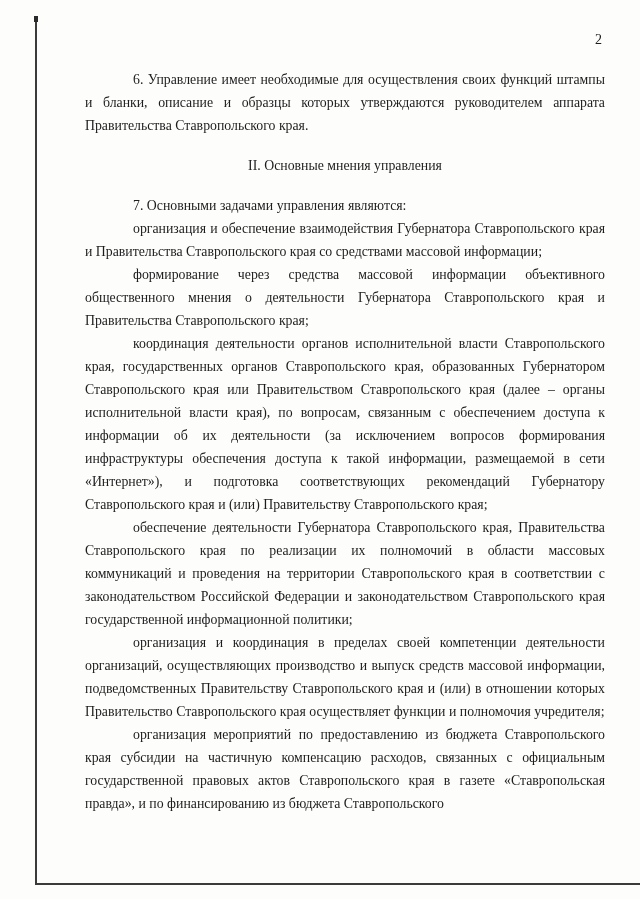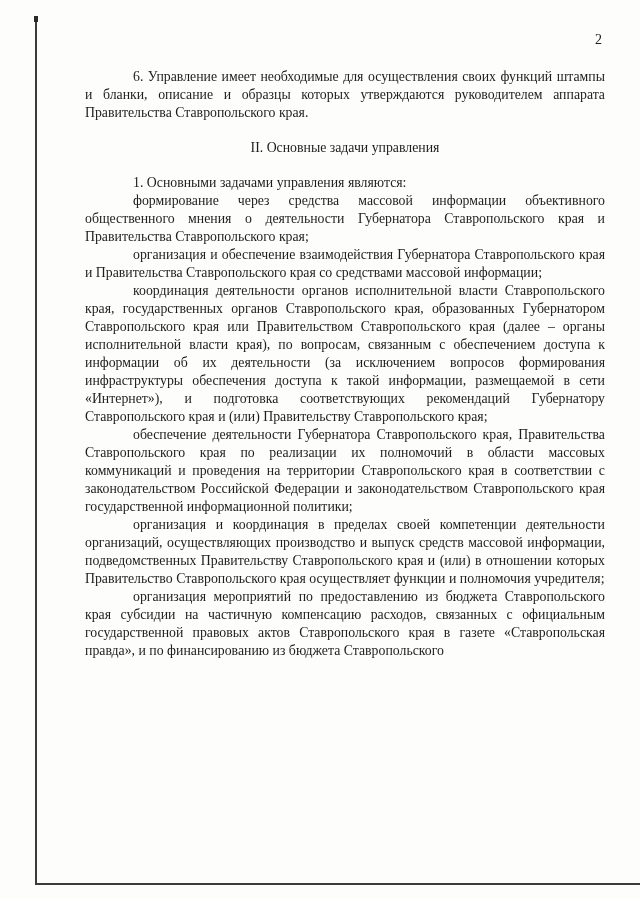--- a/index.html
+++ b/index.html
@@ -47,21 +47,21 @@
     top: 32px;
     right: 38px;
     font-size: 14px;
   }
   .content {
     position: absolute;
     left: 85px;
     top: 68px;
     width: 520px;
     font-size: 13.8px;
-    line-height: 18px;
+    line-height: 23px;
     text-align: justify;
     hyphens: auto;
     -webkit-hyphens: auto;
   }
   .para {
     margin: 0;
     text-indent: 48px;
   }
   .heading {
     margin: 17px 0;
@@ -75,22 +75,22 @@
 <body>
 
 <div class="page">
   <div class="scan-edge-left"></div>
   <div class="scan-edge-bottom"></div>
 
   <div class="page-number"><span>2</span></div>
 
   <div class="content">
     <p class="para">6. Управление имеет необходимые для осуществления своих функций штампы и бланки, описание и образцы которых утверждаются руководителем аппарата Правительства Ставропольского края.</p>
-    <p class="heading">II. Основные задачи управления</p>
-    <p class="para">1. Основными задачами управления являются:</p>
+    <p class="heading">II. Основные мнения управления</p>
+    <p class="para">7. Основными задачами управления являются:</p>
+    <p class="para">организация и обеспечение взаимодействия Губернатора Ставропольского края и Правительства Ставропольского края со средствами массовой информации;</p>
     <p class="para">формирование через средства массовой информации объективного общественного мнения о деятельности Губернатора Ставропольского края и Правительства Ставропольского края;</p>
-    <p class="para">организация и обеспечение взаимодействия Губернатора Ставропольского края и Правительства Ставропольского края со средствами массовой информации;</p>
     <p class="para">координация деятельности органов исполнительной власти Ставропольского края, государственных органов Ставропольского края, образованных Губернатором Ставропольского края или Правительством Ставропольского края (далее – органы исполнительной власти края), по вопросам, связанным с обеспечением доступа к информации об их деятельности (за исключением вопросов формирования инфраструктуры обеспечения доступа к такой информации, размещаемой в сети «Интернет»), и подготовка соответствующих рекомендаций Губернатору Ставропольского края и (или) Правительству Ставропольского края;</p>
     <p class="para">обеспечение деятельности Губернатора Ставропольского края, Правительства Ставропольского края по реализации их полномочий в области массовых коммуникаций и проведения на территории Ставропольского края в соответствии с законодательством Российской Федерации и законодательством Ставропольского края государственной информационной политики;</p>
     <p class="para">организация и координация в пределах своей компетенции деятельности организаций, осуществляющих производство и выпуск средств массовой информации, подведомственных Правительству Ставропольского края и (или) в отношении которых Правительство Ставропольского края осуществляет функции и полномочия учредителя;</p>
     <p class="para">организация мероприятий по предоставлению из бюджета Ставропольского края субсидии на частичную компенсацию расходов, связанных с официальным государственной правовых актов Ставропольского края в газете «Ставропольская правда», и по финансированию из бюджета Ставропольского</p>
   </div>
 </div>
 
 </body></html>

